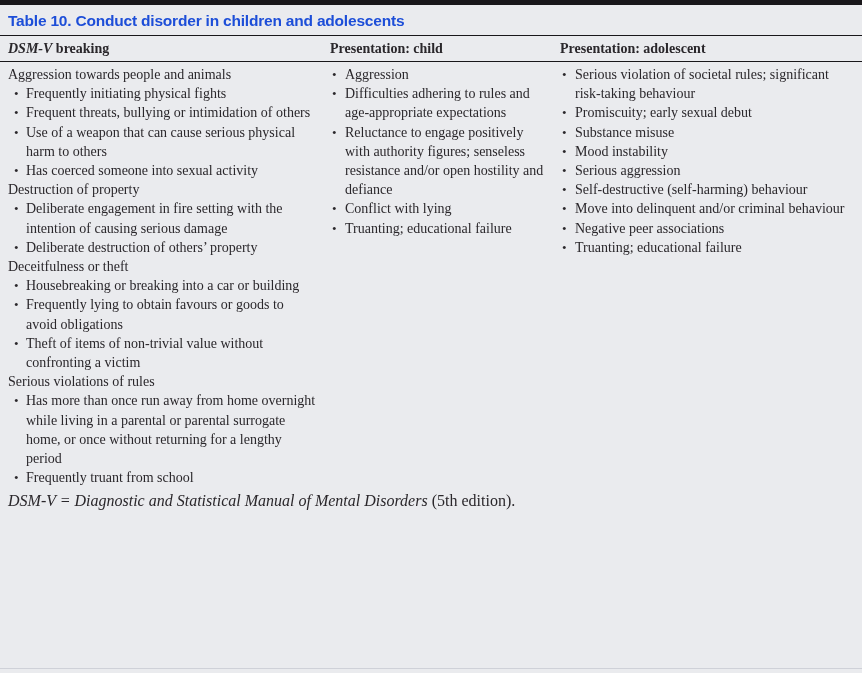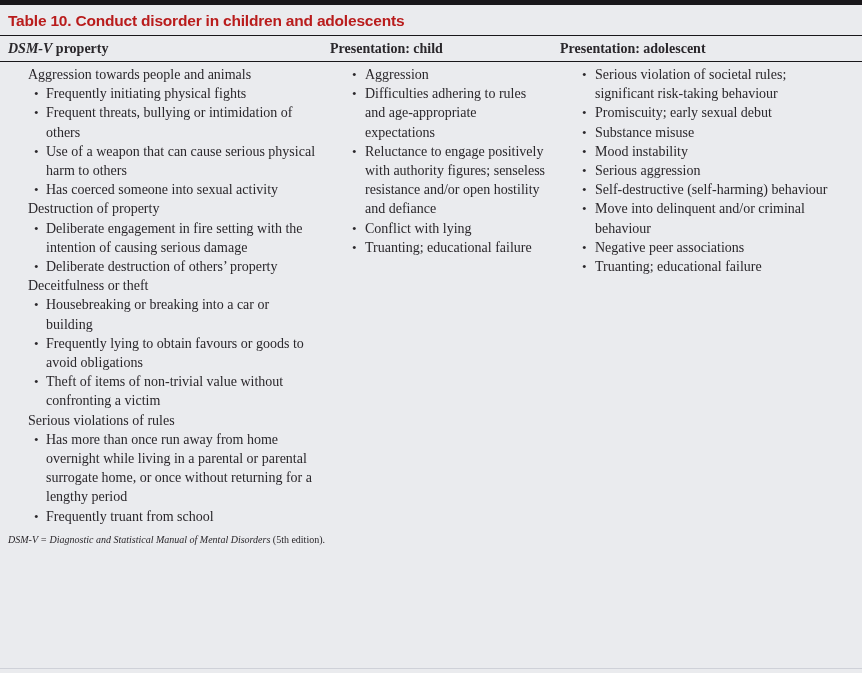--- a/index.html
+++ b/index.html
@@ -13,21 +13,21 @@
   }
   .page{position:relative;width:862px;height:673px;}
 
   .top-bar{height:5px;background:#19171a;}
 
   .title{
     font-family:"Liberation Sans", sans-serif;
     font-weight:bold;
     font-size:15.5px;
     letter-spacing:-0.2px;
-    color:#b91c1c;
+    color:#1d4ed8;
     padding:7px 8px 5px 8px;
     line-height:18px;
     border-bottom:1.5px solid #19171a;
   }
 
   .grid{
     display:grid;
     grid-template-columns:330px 230px 1fr;
   }
 
@@ -39,42 +39,41 @@
     line-height:17px;
   }
   .hcell{padding-right:10px;}
   .hcell.c1{padding-left:8px;}
   .hcell .em{font-style:italic;}
 
   .body-row{padding-top:3px;}
   .cell{
     font-size:14px;
     line-height:19.2px;
-    margin-left:20px;
   }
   .cell.c1{padding-left:8px;padding-right:14px;}
   .cell.c2{padding-right:14px;}
   .cell.c3{padding-right:15px;}
 
   .section-row{padding-left:0;}
   .bullet-row{position:relative;}
   .c1 .bullet-row{padding-left:18px;}
   .c1 .bullet-row::before{left:6px;}
   .c2 .bullet-row, .c3 .bullet-row{padding-left:15px;}
   .c2 .bullet-row::before, .c3 .bullet-row::before{left:2px;}
   .bullet-row::before{
     content:"\2022";
     position:absolute;
     top:0;
     font-size:13px;
   }
 
   .footnote{
     padding:7px 8px 0 8px;
-    font-size:10px;
+    font-size:16px;
     line-height:13px;
   }
   .footnote .em{font-style:italic;}
 
   .bottom-rule{
     position:absolute;
     left:0;right:0;top:668px;
     border-top:1px solid #cfd1d8;
   }
 </style>
@@ -82,21 +81,21 @@
 <body>
 
 <div class="page">
 
   <div class="top-bar"></div>
 
   <div class="title">Table 10. Conduct disorder in children and adolescents</div>
 
   <div class="grid header-row">
     <div class="hcell c1">
-      <span class="em">DSM-V</span><span> property</span>
+      <span class="em">DSM-V</span><span> breaking</span>
     </div>
     <div class="hcell c2">
       <span>Presentation: child</span>
     </div>
     <div class="hcell c3">
       <span>Presentation: adolescent</span>
     </div>
   </div>
 
   <div class="grid body-row">

